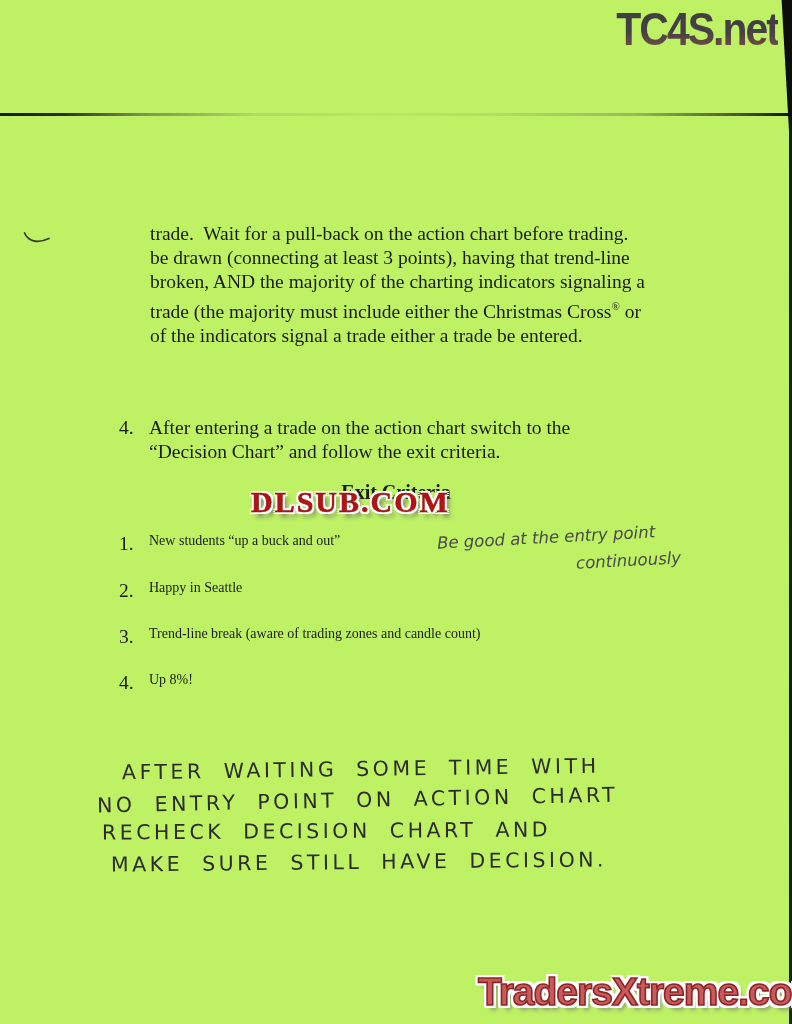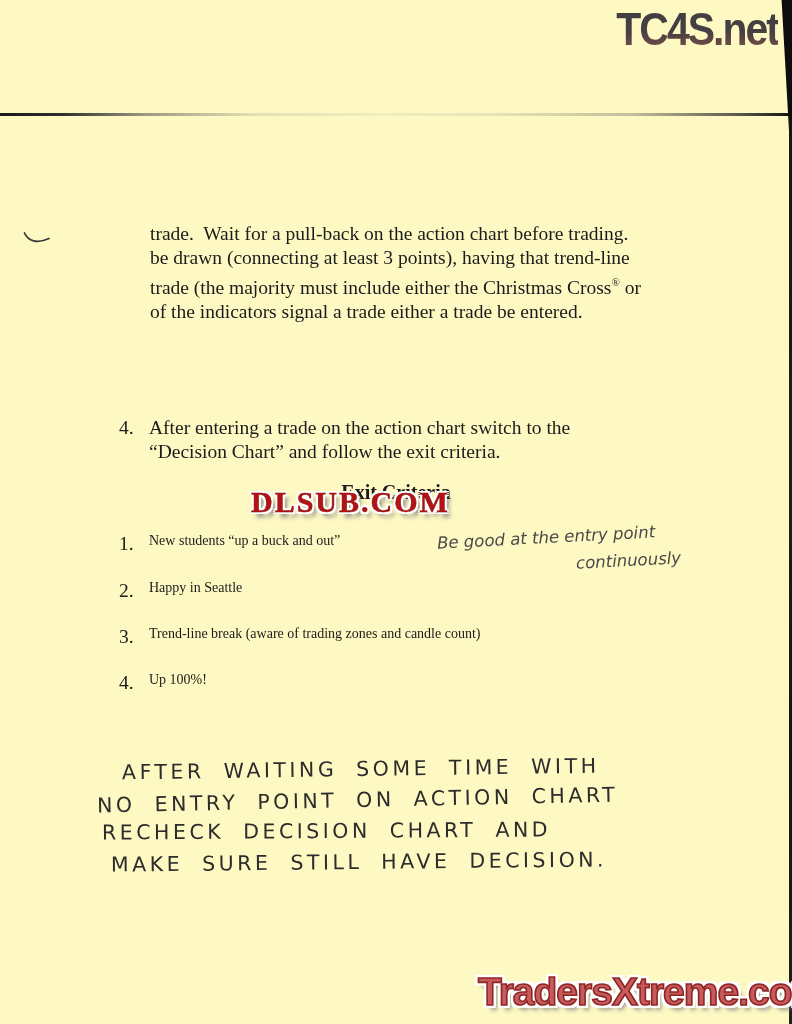--- a/index.html
+++ b/index.html
@@ -1,19 +1,19 @@
 <!DOCTYPE html>
 <html style="--c-dlsub: #b31312; --c-traders: #c75b5b; --c-traders-outline: #8e2424; --c-tc4s-top: #3e3e41; --c-tc4s-bottom: #a07468; --c-ink: #2c2c2c;"><head>
 <meta charset="utf-8">
 <style>
   html,body{margin:0;padding:0;background:#e8e8e8;}
   .page{
     position:relative;
     width:792px;height:1024px;
-    background:#fef9c3;
+    background:#bef264;
     overflow:hidden;
     font-family:"Liberation Serif", serif;
     color:#1b1b1b;
     margin:0 auto;
   }
   
   .scan-line{
     position:absolute;left:0;top:113px;width:792px;height:3px;
     background:linear-gradient(90deg,
       #1a1a1a 0%, #2e2e2e 8%, rgba(70,70,70,.55) 18%,
@@ -108,20 +108,21 @@
 
   <div class="wm-top">TC4S.net</div>
 
   <svg class="pen-mark" width="28" height="20" viewBox="0 0 28 20">
     <path d="M1.5,4 C5,12 14,15 26,9.5" fill="none" stroke="#3a3a3a" stroke-width="1.8" stroke-linecap="round"></path>
   </svg>
 
   <div class="para">
     <div class="tline">trade.  Wait for a pull-back on the action chart before trading.</div>
     <div class="tline">be drawn (connecting at least 3 points), having that trend-line</div>
+    <div class="tline">broken, AND the majority of the charting indicators signaling a</div>
     <div class="tline"><span>trade (the majority must include either the Christmas Cross</span><sup class="reg">®</sup><span> or</span></div>
     <div class="tline">of the indicators signal a trade either a trade be entered.</div>
   </div>
 
   <div class="step">
     <div class="row">
       <span class="num">4.</span>
       <div>
         <div class="tline">After entering a trade on the action chart switch to the</div>
         <div class="tline">“Decision Chart” and follow the exit criteria.</div>
@@ -140,21 +141,21 @@
   <div class="exit-item" style="top:580px;">
     <span class="num">2.</span>
     <span class="txt">Happy in Seattle</span>
   </div>
   <div class="exit-item" style="top:626px;">
     <span class="num">3.</span>
     <span class="txt">Trend-line break (aware of trading zones and candle count)</span>
   </div>
   <div class="exit-item" style="top:672px;">
     <span class="num">4.</span>
-    <span class="txt">Up 100%!</span>
+    <span class="txt">Up 8%!</span>
   </div>
 
   <div class="hw-cursive" style="left:437px;top:528px;transform:rotate(-3deg);">Be good at the entry point</div>
   <div class="hw-cursive" style="left:576px;top:551px;transform:rotate(-3deg);">continuously</div>
 
   <div class="hw-line" style="left:122px;top:757px;transform:rotate(-0.8deg);">AFTER WAITING SOME TIME WITH</div>
   <div class="hw-line" style="left:97px;top:788px;transform:rotate(-1.2deg);">NO ENTRY POINT ON ACTION CHART</div>
   <div class="hw-line" style="left:102px;top:819px;transform:rotate(-0.4deg);">RECHECK DECISION CHART AND</div>
   <div class="hw-line" style="left:111px;top:850px;transform:rotate(-0.6deg);">MAKE SURE STILL HAVE DECISION.</div>
 

